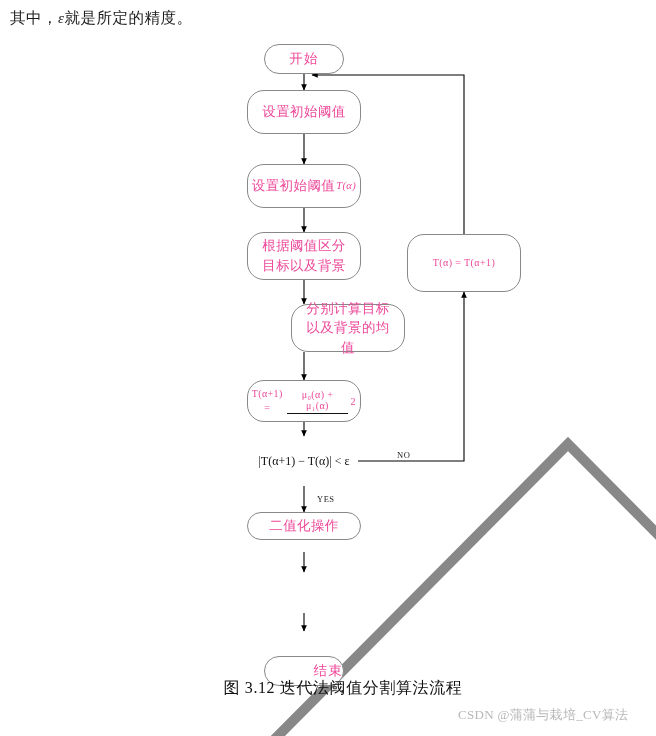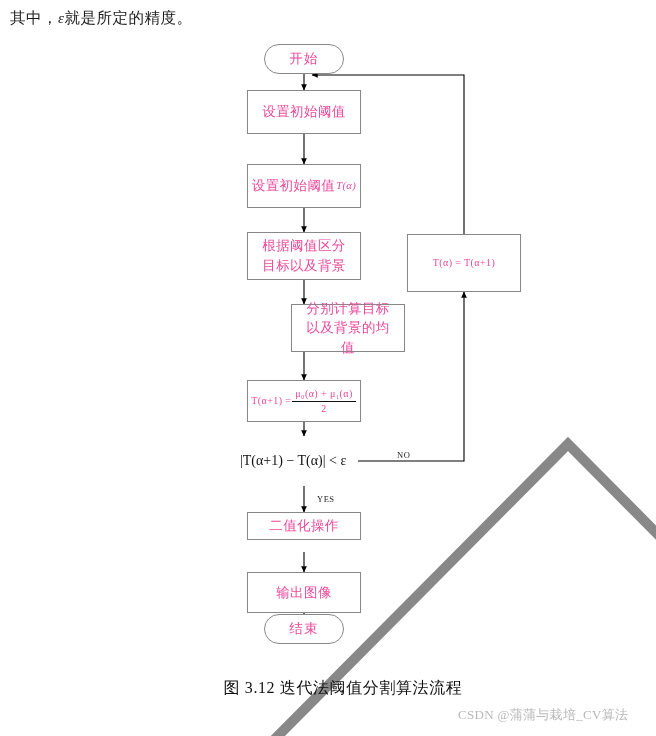--- a/index.html
+++ b/index.html
@@ -56,35 +56,36 @@
     align-items: center;
     justify-content: center;
     text-align: center;
     color: #ec4899;
     font-family: "Liberation Serif", serif;
   }
   .node.proc {
     font-size: 13.5px;
     line-height: 1.45;
     letter-spacing: 0.4px;
+    border-radius: 17px;
   }
   .node.term {
     border-radius: 24px;
     font-size: 13.5px;
     letter-spacing: 1.2px;
   }
   .node.formula {
     font-size: 10px;
   }
 
   
   .mi { font-family: "Liberation Serif", serif; }
   .frac {
     display: inline-flex;
-    flex-direction: column;
+    flex-direction: row;
     align-items: center;
     vertical-align: middle;
     margin: 0 1px;
   }
   .frac .num {
     border-bottom: 1px solid #111;
     padding: 0 3px 1px 3px;
     line-height: 1.15;
   }
   .frac .den {
@@ -108,22 +109,22 @@
     width: 100%;
     height: 100%;
   }
   .diamond-label {
     position: absolute;
     left: 0; top: 0;
     width: 100%;
     height: 100%;
     display: flex;
     align-items: center;
-    justify-content: flex-start;
-    font-size: 14px;
+    justify-content: center;
+    font-size: 12px;
     color: #111111;
     font-family: "Liberation Serif", serif;
   }
 
   .edge-label {
     position: absolute;
     font-family: "Liberation Serif", serif;
     font-size: 8.5px;
     letter-spacing: 0.5px;
     color: #222222;
@@ -245,25 +246,22 @@
     </div>
 
     <div class="edge-label" style="left:397px; top:450px;">NO</div>
 
     <div class="edge-label" style="left:317px; top:494px;">YES</div>
 
     <div class="node proc" style="left:247px; top:512px; width:114px; height:28px;">
       <span>二值化操作</span>
     </div>
 
-    <div class="node proc" style="left:247px; top:572px; width:114px; height:41px;">
-      <span>输出图像</span>
-    </div>
-
-    <div class="node term" style="left:264px; top:614px; width:80px; height:30px;">
+
+    <div class="node term" style="left:264px; top:656px; width:80px; height:30px;justify-content:flex-end;">
       <span>结束</span>
     </div>
 
     <div class="node proc formula" style="left:407px; top:234px; width:114px; height:58px;">
       <span class="mi">T(α) = T(α+1)</span>
     </div>
 
   </div>
 
   <div class="caption-cn">图 3.12 迭代法阈值分割算法流程</div>

